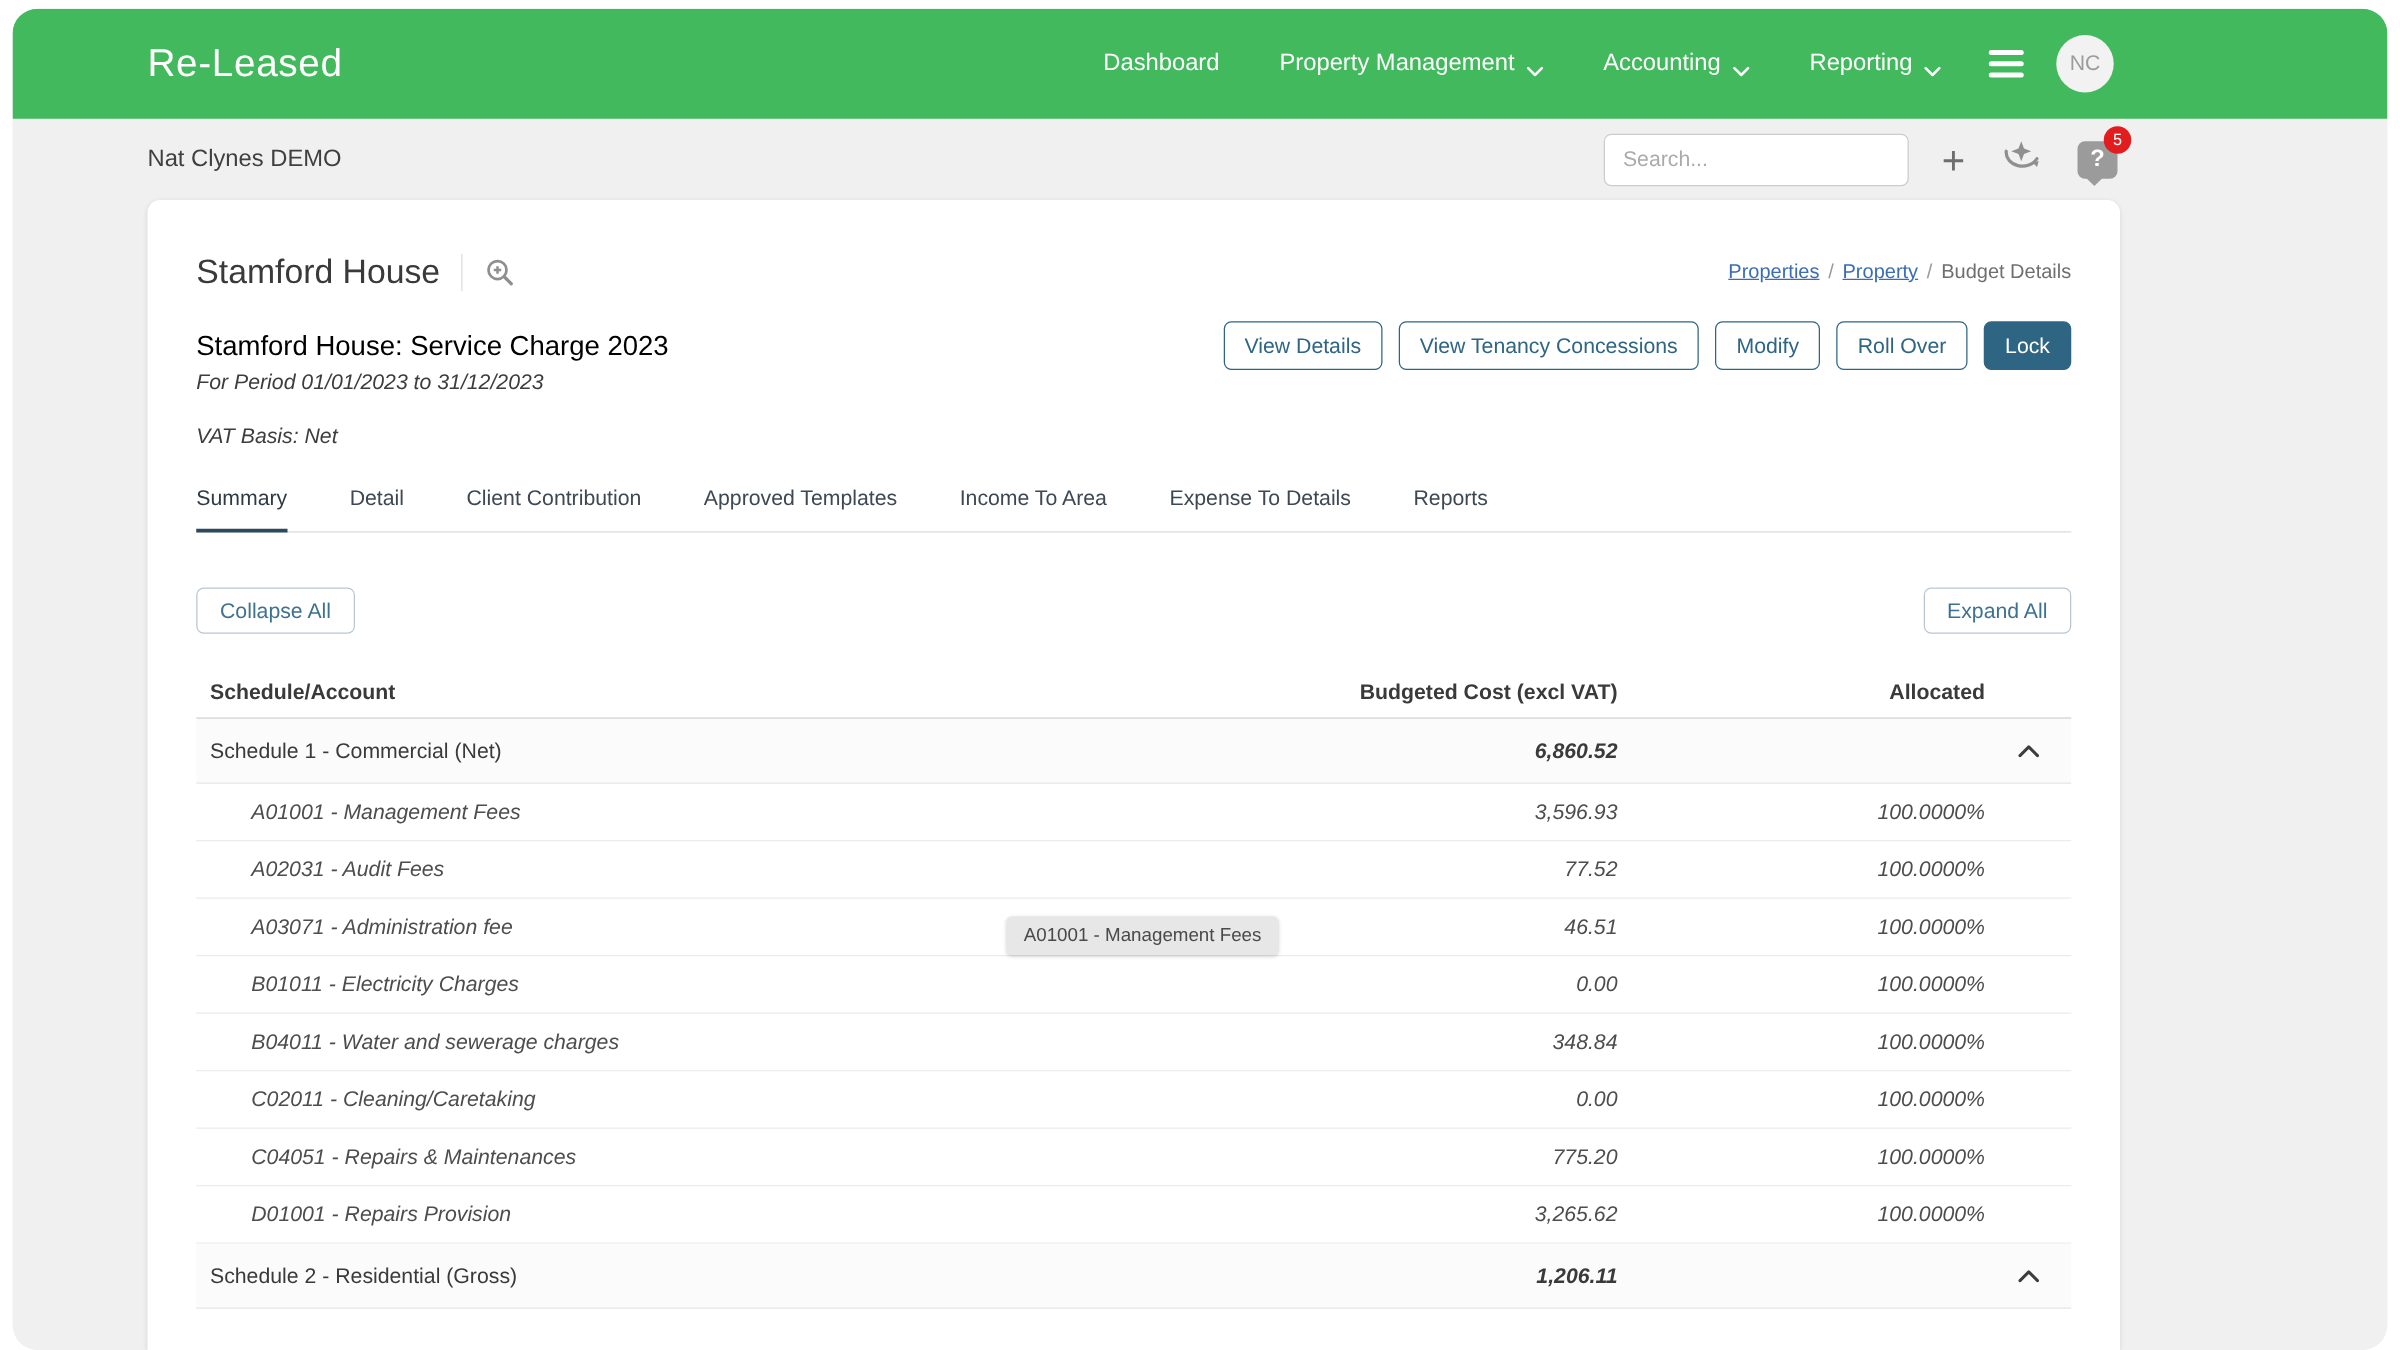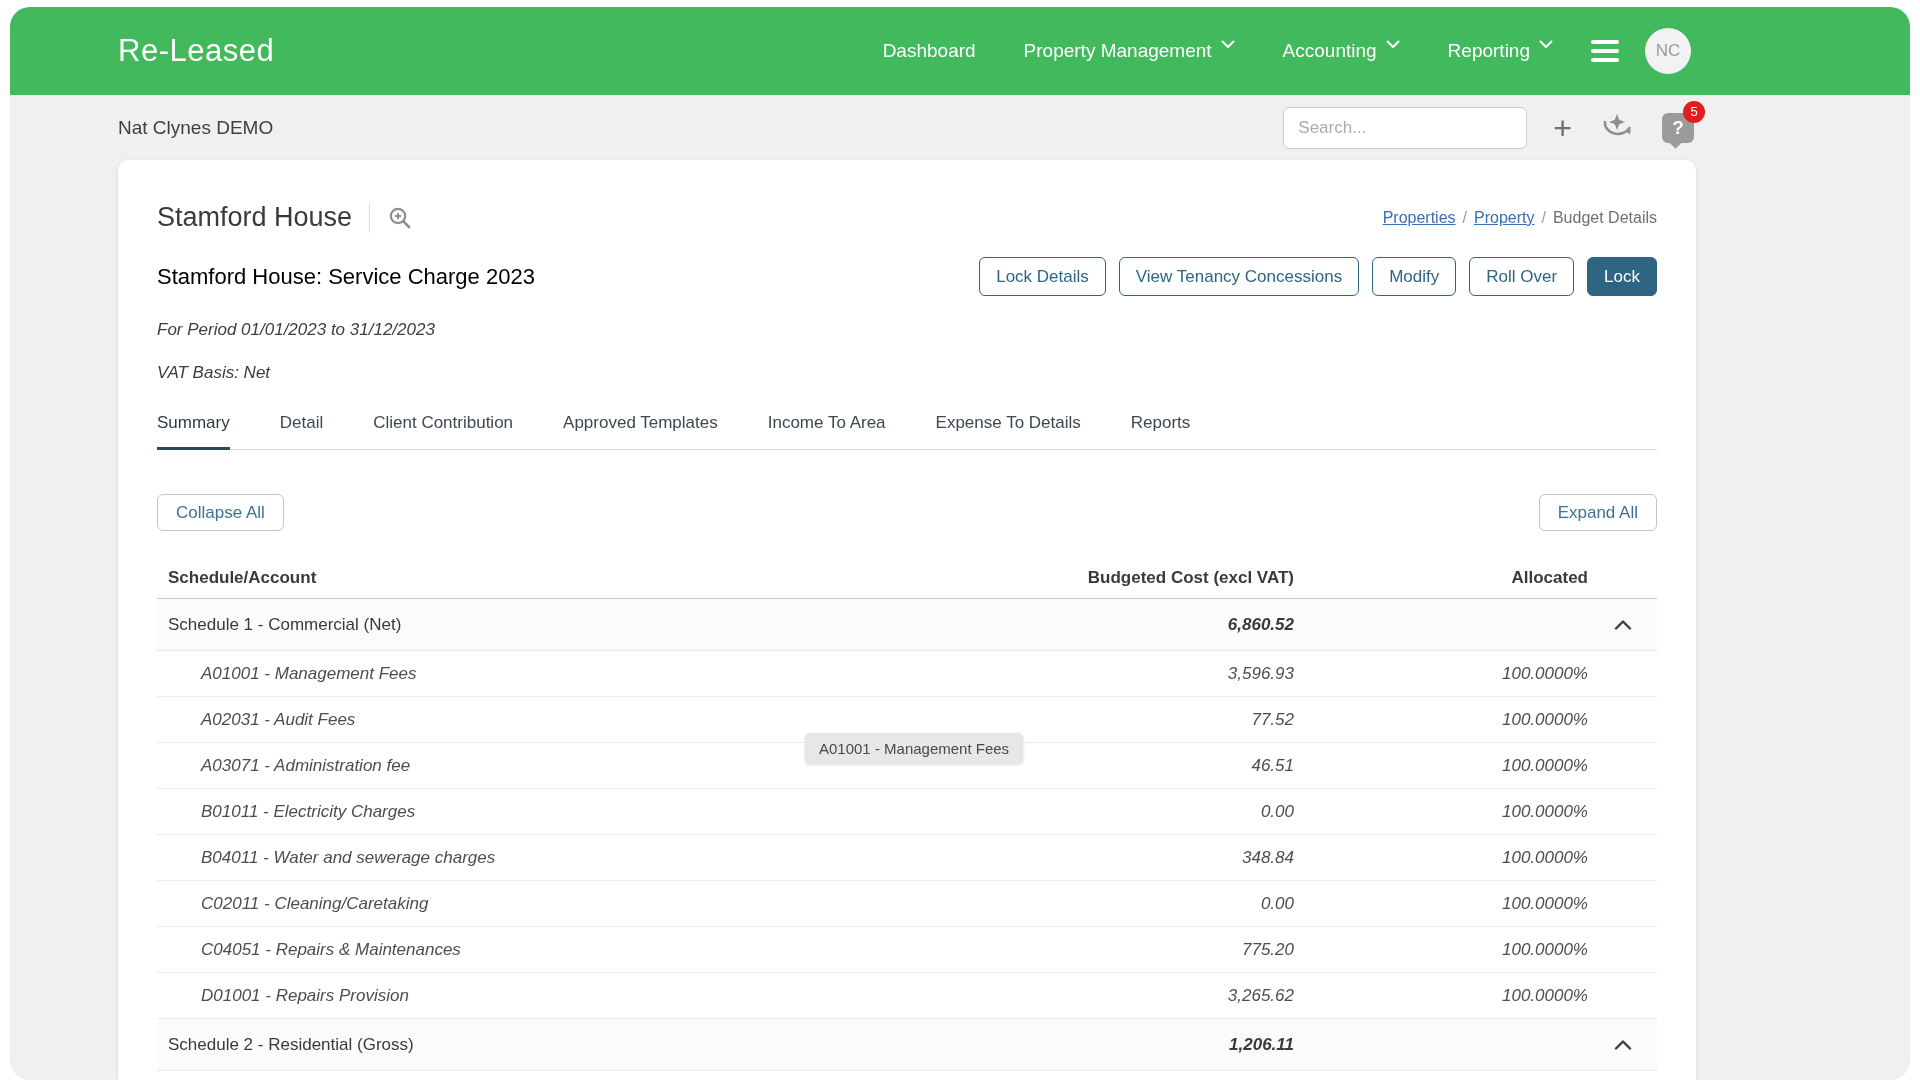--- a/index.html
+++ b/index.html
@@ -37,21 +37,21 @@
   .nav-links {
     margin-left: auto;
     display: flex;
     align-items: center;
     gap: 48px;
   }
   .nav-item {
     color: #ffffff;
     font-size: 19px;
     display: flex;
-    align-items: flex-start;
+    align-items: flex-end;
     gap: 9px;
     cursor: pointer;
     white-space: nowrap;
   }
   .caret-down svg { display: block; }
   .hamburger {
     margin-left: 38px;
     display: flex;
     flex-direction: column;
     gap: 5px;
@@ -212,21 +212,20 @@
   }
   .btn.primary {
     background: #2e6583;
     color: #ffffff;
   }
 
   .meta-line {
     font-size: 17px;
     font-style: italic;
     color: #3d3d3d;
-    margin-top: 24px;
   }
   .meta-line + .meta-line { margin-top: 23px; }
 
   
   .tabs {
     margin-top: 30px;
     display: flex;
     gap: 50px;
     border-bottom: 1px solid #dcdcdc;
   }
@@ -395,21 +394,21 @@
           <span class="crumb-sep">/</span>
           <a>Property</a>
           <span class="crumb-sep">/</span>
           <span>Budget Details</span>
         </div>
     </div>
 
     <div class="second-row">
       <div class="budget-title">Stamford House: Service Charge 2023</div>
       <div class="actions" id="actions">
-          <button class="btn">Lock Details</button>
+          <button class="btn">View Details</button>
           <button class="btn">View Tenancy Concessions</button>
           <button class="btn">Modify</button>
           <button class="btn">Roll Over</button>
           <button class="btn primary">Lock</button>
         </div>
     </div>
 
     <div class="meta-line">For Period 01/01/2023 to 31/12/2023</div>
     <div class="meta-line">VAT Basis: Net</div>
 

